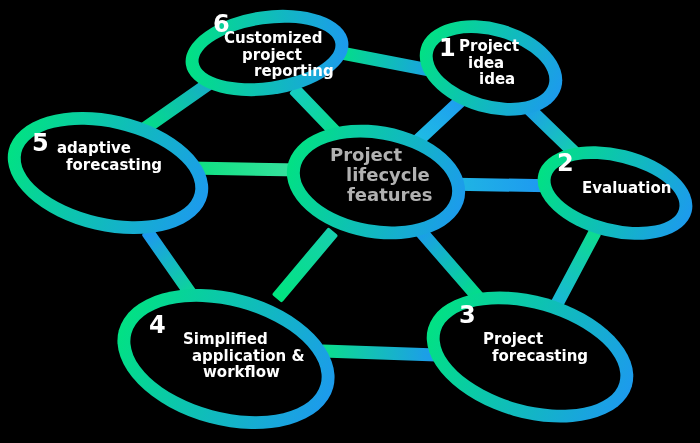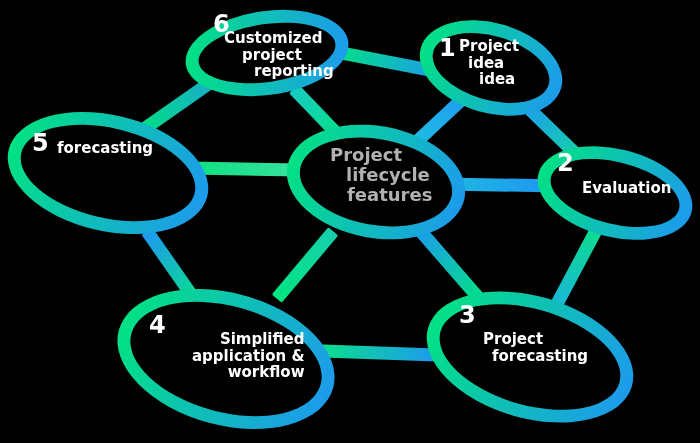--- a/index.html
+++ b/index.html
@@ -47,21 +47,21 @@
   .node-6 {left:185px;top:11px; width:164px;height:84px; transform:rotate(-8deg);}
   
   .label{position:absolute;z-index:3;color:#fff;font-weight:700;font-size:15px;
          line-height:16.5px;white-space:nowrap;}
   .label .ln{display:block;}
   .label .ln:nth-child(2){margin-left:9px;}
   .label .ln:nth-child(3){margin-left:20px;}
   .label-1{left:459px;top:38px;}
   .label-2{left:582px;top:180px;}
   .label-3{left:483px;top:331px;}
-  .label-4{left:183px;top:331px;text-align:right;}
+  .label-4{left:183px;top:331px;}
   .label-5{left:57px; top:140px;}
   .label-6{left:224px;top:30px;}
   .label-6 .ln:nth-child(2){margin-left:18px;}
   .label-6 .ln:nth-child(3){margin-left:30px;}
   .label-c{left:330px;top:145px;color:#b1b1b1;font-size:18px;line-height:20px;}
   .label-c .ln:nth-child(2){margin-left:16px;}
   .label-c .ln:nth-child(3){margin-left:17px;}
   .num{position:absolute;z-index:3;color:#fff;font-weight:800;font-size:24px;
        line-height:1;}
   .num-1{left:439px;top:36px;}
@@ -139,20 +139,21 @@
     <span class="ln">forecasting</span>
   </div>
 
   <div class="label label-4">
     <span class="ln">Simplified</span>
     <span class="ln">application &amp;</span>
     <span class="ln">workflow</span>
   </div>
 
   <div class="label label-5">
+    <span class="ln">adaptive</span>
     <span class="ln">forecasting</span>
   </div>
 
   <div class="label label-6">
     <span class="ln">Customized</span>
     <span class="ln">project</span>
     <span class="ln">reporting</span>
   </div>
 
 </div>

